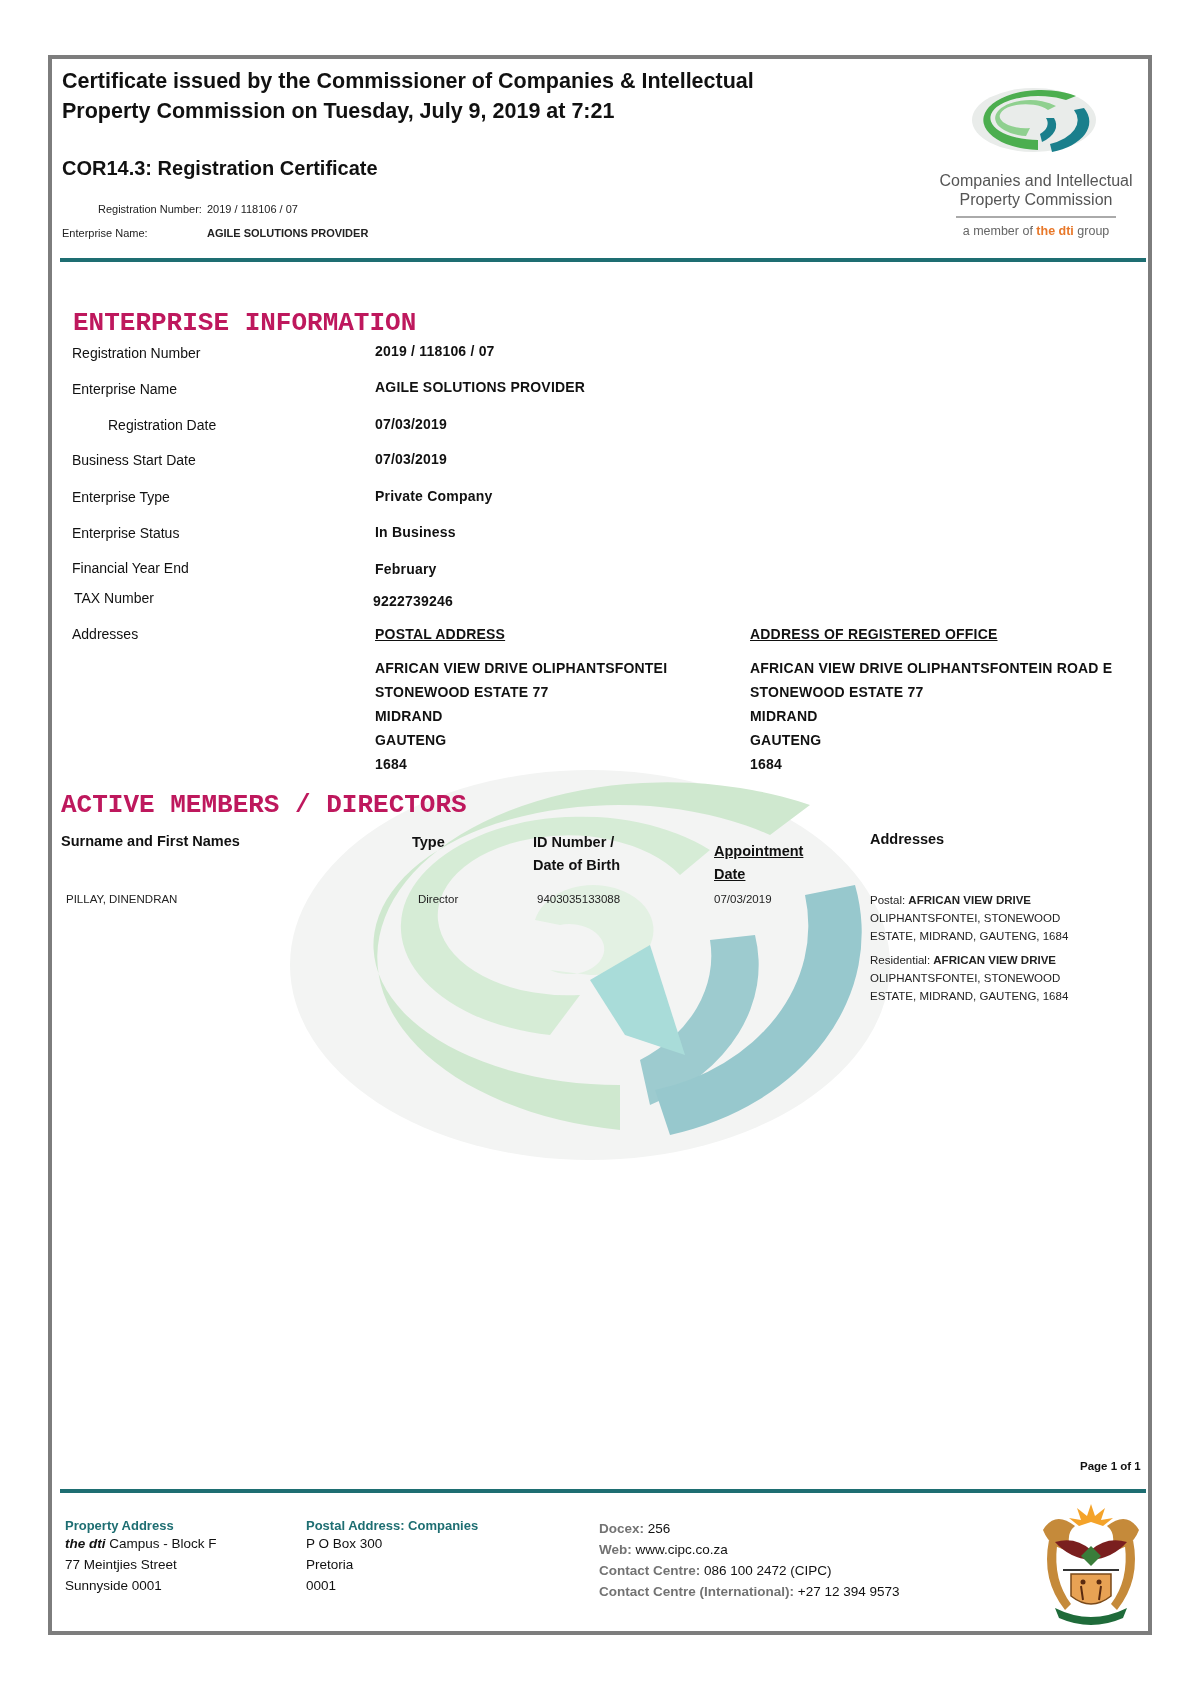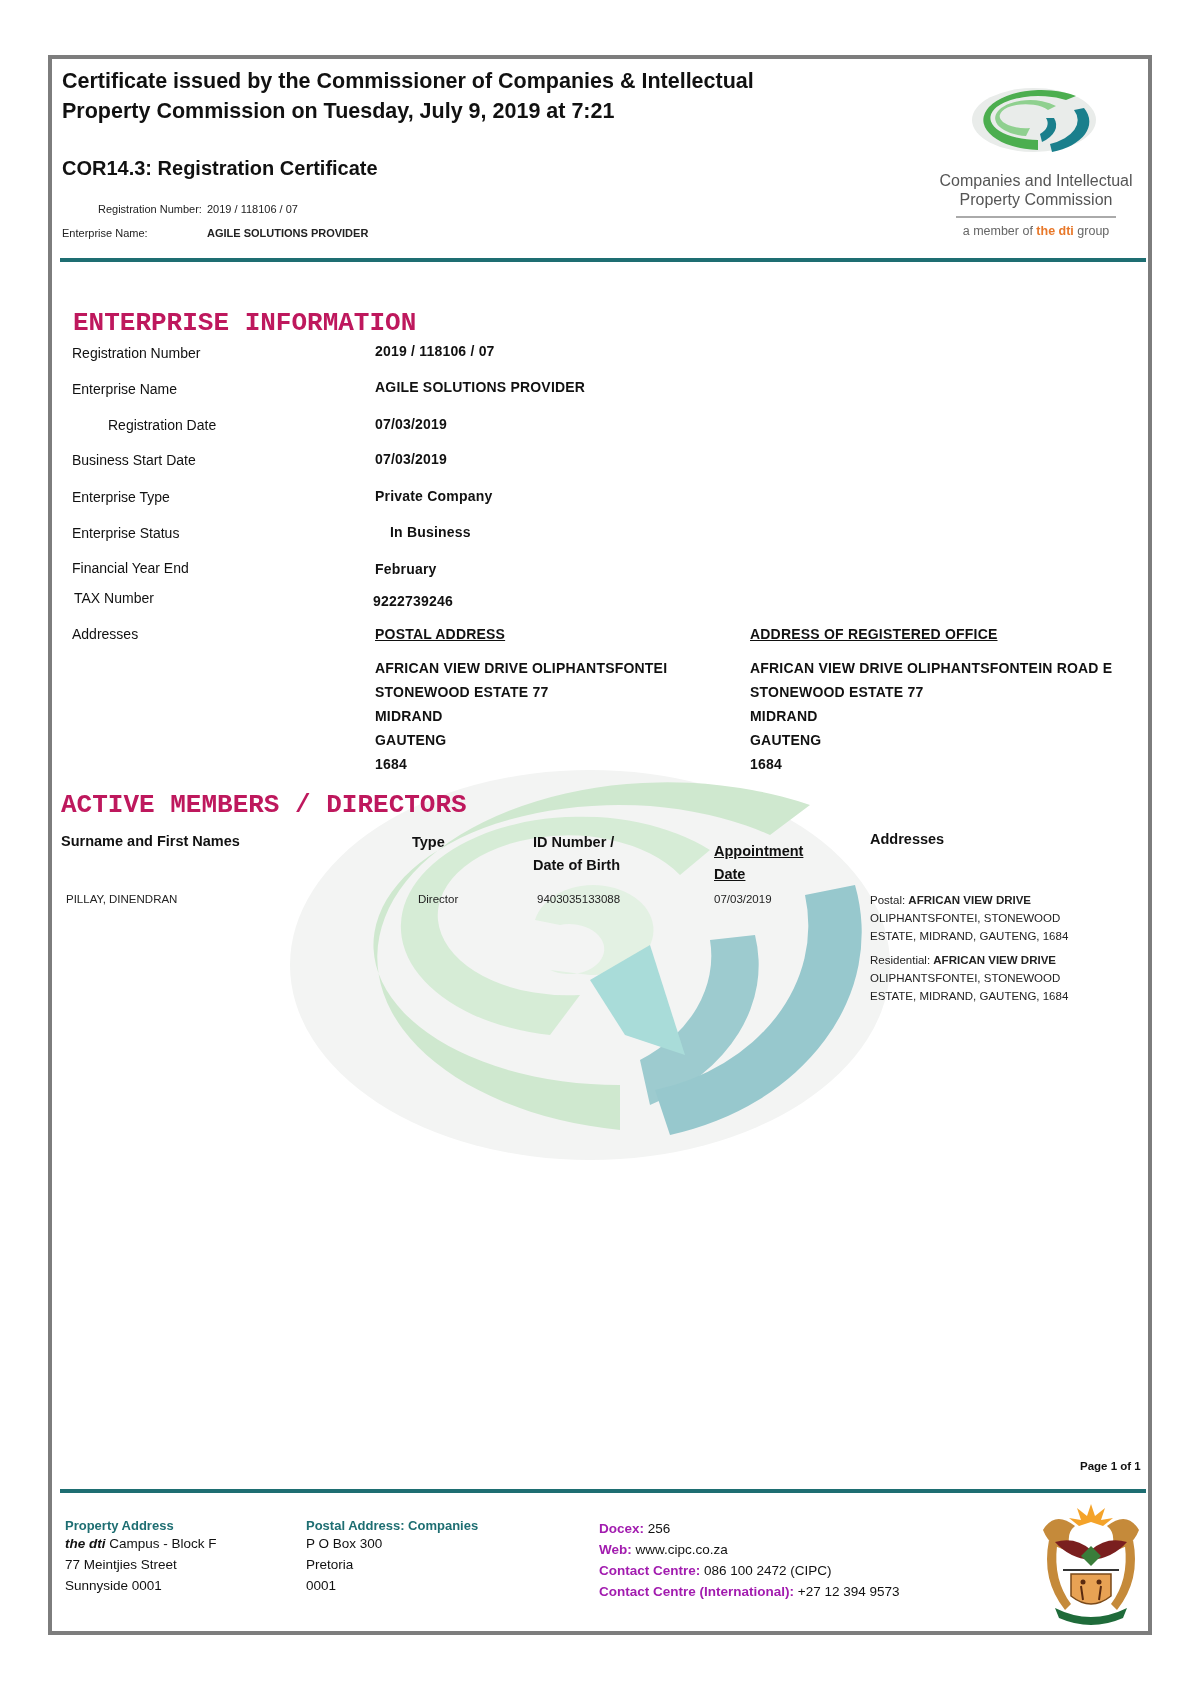--- a/index.html
+++ b/index.html
@@ -19,21 +19,21 @@
   .logo-line { position:absolute; left:30px; width:160px; height:2px; background:#aaa; }
   .h-section { font-size:26px; font-weight:bold; color:#be185d;font-family:Liberation Mono, monospace; }
   .lbl { font-size:14px; color:#111; }
   .val { font-size:14px; font-weight:bold; color:#111; letter-spacing:0.2px; }
   .ul { text-decoration:underline; }
   .colhead { font-size:14.5px; font-weight:bold; color:#111; line-height:23px; }
   .cell { font-size:11.5px; color:#222; line-height:18px; }
   .cell b { font-weight:bold; }
   .foot-head { font-size:13px; font-weight:bold; color:#1e6e72; }
   .foot-line { font-size:13.5px; color:#111; line-height:21px; }
-  .foot-key { color:#a21caf; font-weight:bold;margin-top:44px; }
+  .foot-key { color:#737373; font-weight:bold;margin-top:44px; }
   .watermark { left:290px; top:735px; width:620px; height:430px; }
   .page-num { right:46px; top:1460px; font-size:11.5px; font-weight:bold; }
 </style>
 </head>
 <body>
 
 <div class="frame"></div>
 
 <svg class="abs watermark" viewBox="0 0 620 430">
   <ellipse cx="300" cy="230" rx="300" ry="195" fill="#f3f4f3"></ellipse>
@@ -78,21 +78,21 @@
 <div class="abs val" style="left:375px;top:343px;">2019 / 118106 / 07</div>
 <div class="abs lbl" style="left:72px;top:381px;">Enterprise Name</div>
 <div class="abs val" style="left:375px;top:379px;">AGILE SOLUTIONS PROVIDER</div>
 <div class="abs lbl" style="left:72px;top:417px;margin-left:36px;">Registration Date</div>
 <div class="abs val" style="left:375px;top:416px;">07/03/2019</div>
 <div class="abs lbl" style="left:72px;top:452px;">Business Start Date</div>
 <div class="abs val" style="left:375px;top:451px;">07/03/2019</div>
 <div class="abs lbl" style="left:72px;top:489px;">Enterprise Type</div>
 <div class="abs val" style="left:375px;top:488px;">Private Company</div>
 <div class="abs lbl" style="left:72px;top:525px;">Enterprise Status</div>
-<div class="abs val" style="left:390px;top:524px;">In Business</div>
+<div class="abs val" style="left:375px;top:524px;">In Business</div>
 <div class="abs lbl" style="left:72px;top:560px;">Financial Year End</div>
 <div class="abs val" style="left:375px;top:561px;">February</div>
 <div class="abs lbl" style="left:74px;top:590px;">TAX Number</div>
 <div class="abs val" style="left:373px;top:593px;">9222739246</div>
 
 <div class="abs lbl" style="left:72px;top:626px;">Addresses</div>
 
 <div class="abs val ul" style="left:375px;top:626px;">POSTAL ADDRESS</div>
 <div class="abs val" style="left:375px;top:660px;">AFRICAN VIEW DRIVE  OLIPHANTSFONTEI</div>
 <div class="abs val" style="left:375px;top:684px;">STONEWOOD ESTATE 77</div>

